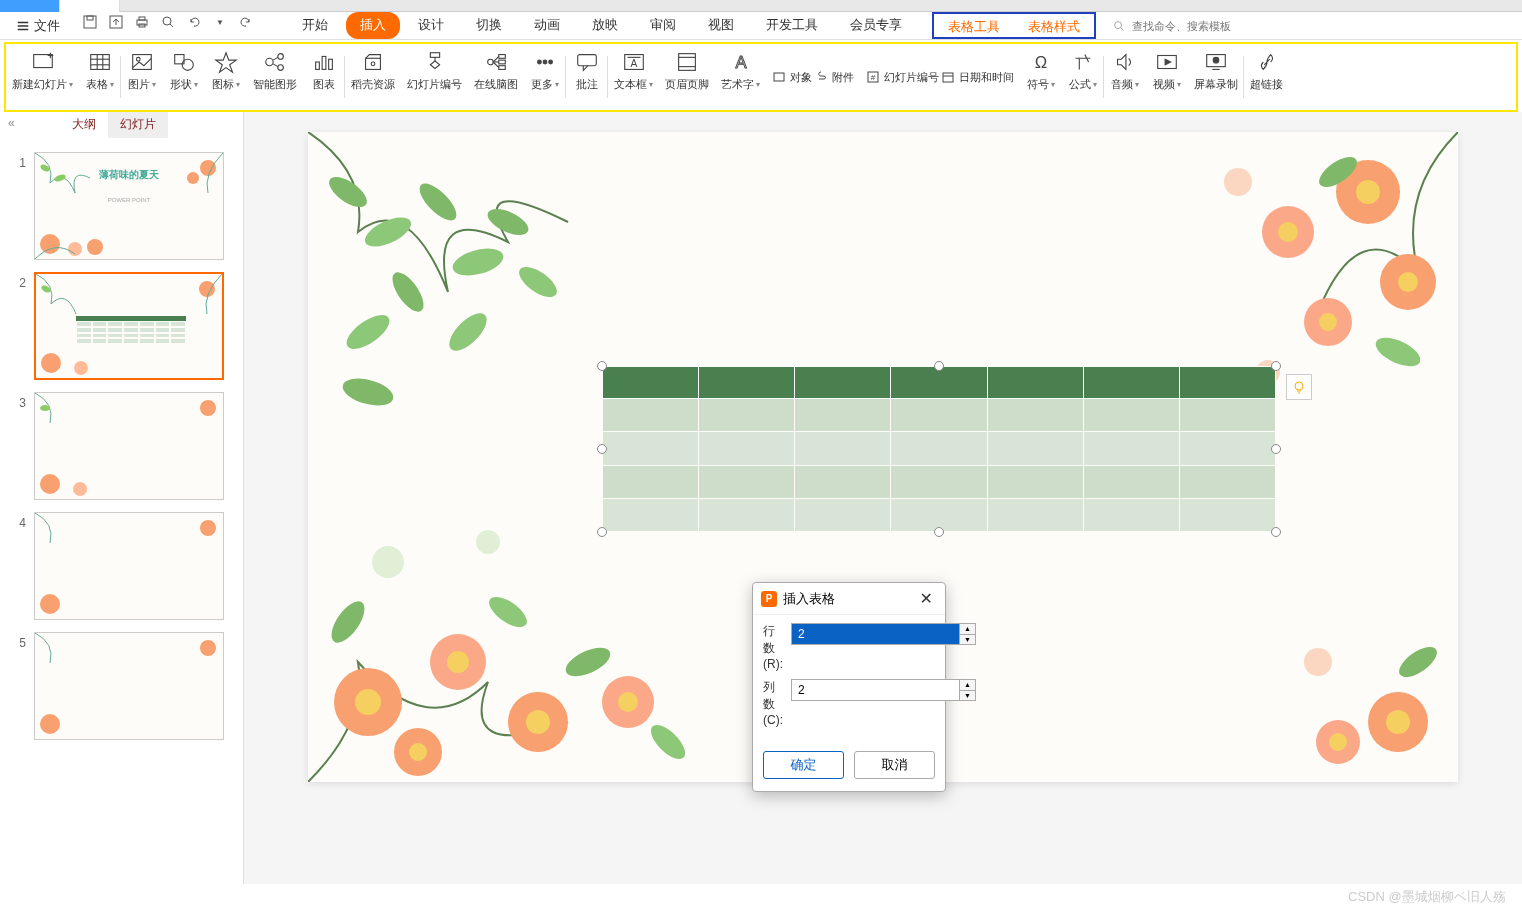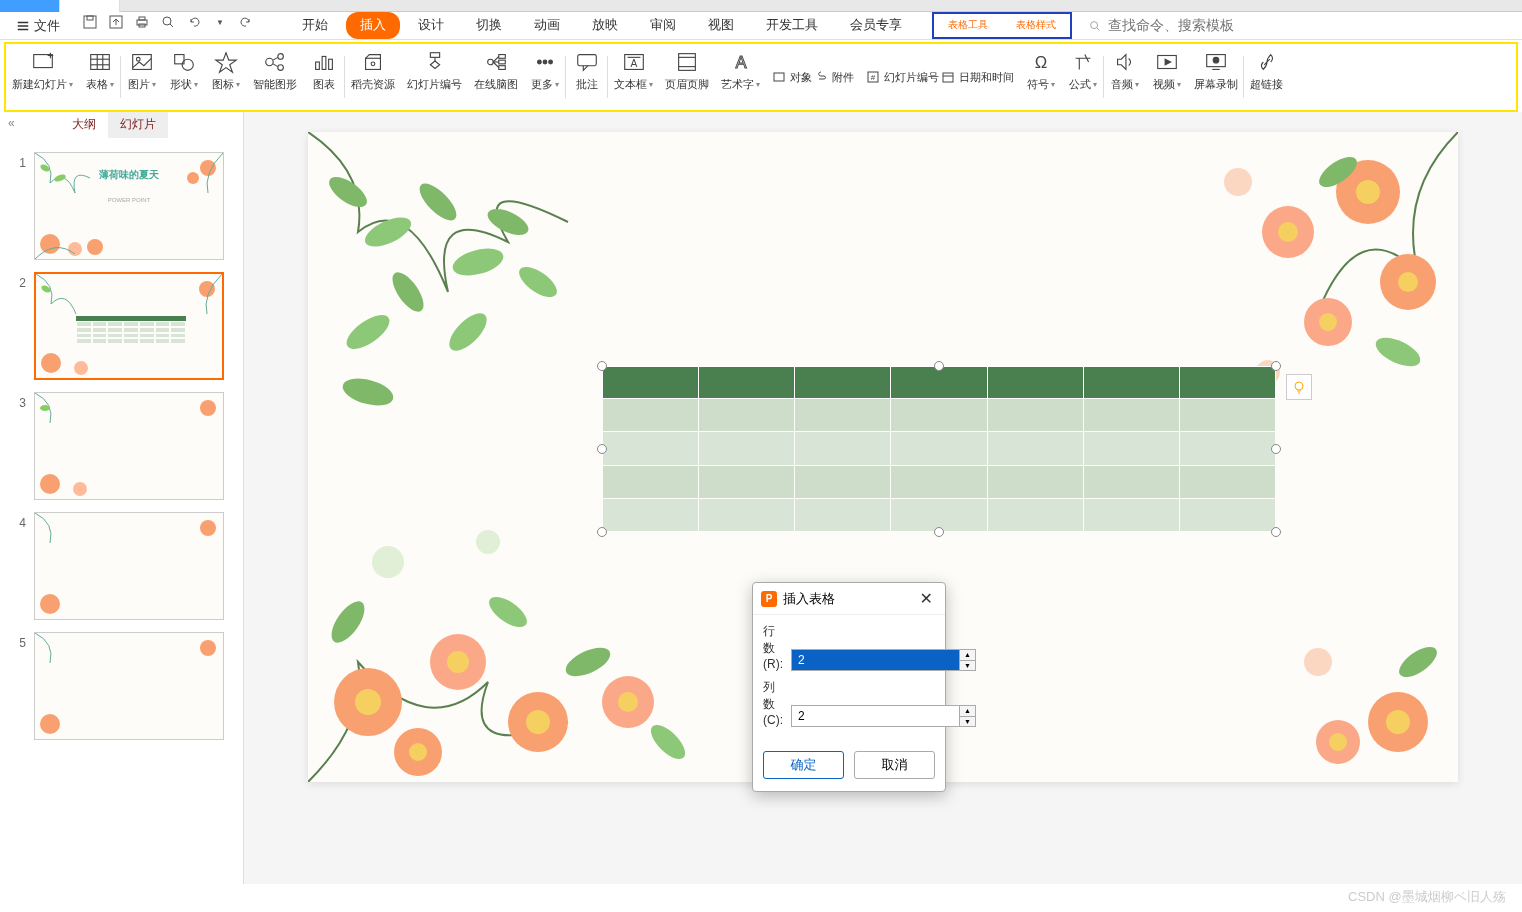--- a/index.html
+++ b/index.html
@@ -14,23 +14,23 @@
     
     .menu-row { display: flex; height: 28px; padding: 0 8px; gap: 4px; border-bottom: 1px solid #e0e0e0; }
     .menu-file { display: flex; align-items: center; gap: 4px; font-size: 13px; color: #333; padding: 0 8px; cursor: pointer; }
     .menu-file svg { width: 14px; height: 14px; }
     .quick-icons { display: flex; gap: 6px; padding: 0 8px; }
     .quick-icons span { width: 20px; height: 20px; display: flex; align-items: center; justify-content: center; cursor: pointer; color: #555; }
     .menu-tabs { display: flex; gap: 4px; margin-left: 20px; }
     .menu-tab { padding: 4px 14px; font-size: 13px; color: #333; cursor: pointer; }
     .menu-tab.active { background: #ff6a00; color: #fff; border-radius: 12px; }
     .context-tabs { display: flex; border: 2px solid #2040c0; margin-left: 12px; }
-    .context-tab { padding: 4px 14px; font-size: 10px; color: #ff6a00; cursor: pointer; }
+    .context-tab { padding: 4px 14px; font-size: 13px; color: #ff6a00; cursor: pointer; }
     .search-box { margin-left: 12px; display: flex; align-items: center; gap: 6px; color: #999; font-size: 13px; }
-    .search-box input { border: none; outline: none; font-size: 14px; width: 140px; font-family: Liberation Mono, monospace; }
+    .search-box input { border: none; outline: none; font-size: 11px; width: 140px; }
     
     
     .ribbon { border: 2px solid #ffe600; margin: 2px 4px 0 4px; display: flex; height: 70px; padding: 4px 0; }
     .ribbon-group { display: flex; flex-direction: column; align-items: center; justify-content: flex-start; padding: 0 6px; cursor: pointer; position: relative; }
     .ribbon-group.sep::after { content: ''; position: absolute; right: 0; top: 8px; bottom: 8px; width: 1px; background: #ddd; }
     .ribbon-icon { width: 30px; height: 28px; display: flex; align-items: center; justify-content: center; color: #444; }
     .ribbon-icon svg { width: 26px; height: 26px; stroke: #444; fill: none; stroke-width: 1.2; }
     .ribbon-label { font-size: 11px; color: #333; margin-top: 1px; white-space: nowrap; display: flex; align-items: center; gap: 2px; }
     .ribbon-label .arrow { font-size: 8px; color: #888; }
     .ribbon-small-group { display: flex; flex-direction: row; gap: 2px; padding: 0 6px; }
@@ -92,21 +92,21 @@
     
     .smart-tag { position: absolute; right: -36px; top: 8px; width: 26px; height: 26px; background: #fff; border: 1px solid #ccc; display: flex; align-items: center; justify-content: center; cursor: pointer; }
     
     
     .dialog { position: absolute; left: 752px; top: 582px; width: 194px; background: #fff; border: 1px solid #aaa; border-radius: 4px; box-shadow: 0 4px 16px rgba(0,0,0,0.25); }
     .dialog-title { display: flex; align-items: center; justify-content: space-between; padding: 6px 8px; border-bottom: 1px solid #eee; }
     .dialog-title-left { display: flex; align-items: center; gap: 6px; font-size: 13px; }
     .dialog-title-icon { width: 16px; height: 16px; background: #ff6a00; border-radius: 3px; display: flex; align-items: center; justify-content: center; color: #fff; font-size: 10px; font-weight: bold; }
     .dialog-close { cursor: pointer; font-size: 16px; color: #333; padding: 0 4px; }
     .dialog-body { padding: 8px 10px; }
-    .dialog-row { display: flex; align-items: flex-end; gap: 8px; margin-bottom: 8px; }
+    .dialog-row { display: flex; align-items: flex-start; gap: 8px; margin-bottom: 8px; }
     .dialog-row label { font-size: 12px; color: #333; width: 54px; }
     .dialog-spinner { flex: 1; display: flex; border: 1px solid #aaa; height: 22px; }
     .dialog-spinner input { flex: 1; border: none; outline: none; padding: 0 6px; font-size: 12px; }
     .dialog-spinner input.sel { background: #0a63c4; color: #fff; }
     .dialog-spinner-btns { width: 16px; display: flex; flex-direction: column; border-left: 1px solid #aaa; }
     .dialog-spinner-btns span { flex: 1; display: flex; align-items: center; justify-content: center; font-size: 7px; cursor: pointer; background: #f5f5f5; }
     .dialog-spinner-btns span:first-child { border-bottom: 1px solid #aaa; }
     .dialog-footer { display: flex; gap: 10px; padding: 8px 10px 12px; }
     .dialog-btn { flex: 1; height: 28px; border: 1px solid #aaa; background: #fff; border-radius: 3px; font-size: 13px; cursor: pointer; }
     .dialog-btn.primary { border-color: #0a63c4; color: #0a63c4; }

